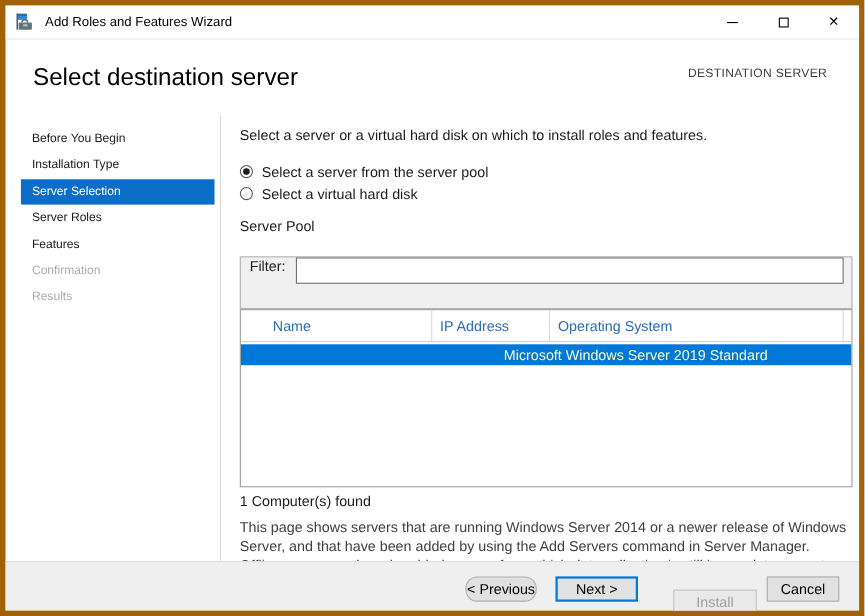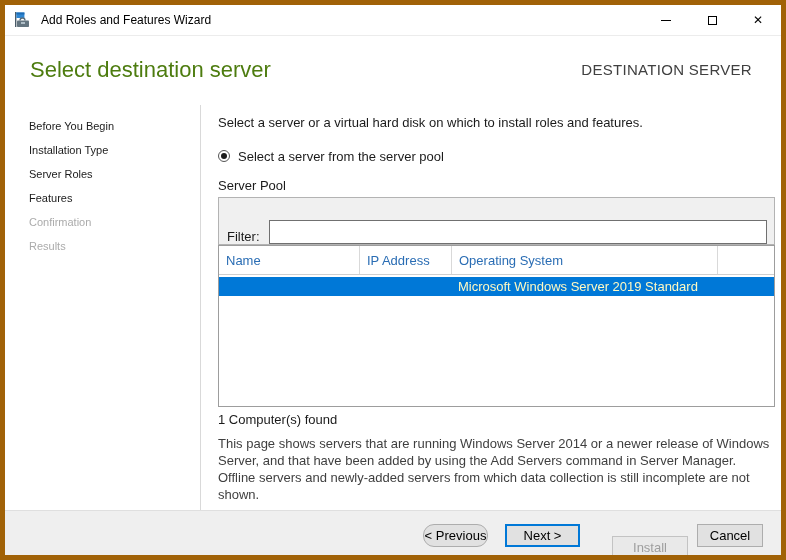--- a/index.html
+++ b/index.html
@@ -12,41 +12,41 @@
   
   .titlebar { height:31px; display:flex; align-items:center; background:#fff; border-bottom:1px solid #ececec; }
   .titlebar-icon { width:18px; height:16px; margin-left:9px; flex:0 0 auto; }
   .titlebar-title { margin-left:9px; font-size:12px; color:#000; white-space:nowrap; }
   .controls { margin-left:auto; display:flex; height:100%; }
   .ctrl { width:46px; height:100%; display:flex; align-items:center; justify-content:center; cursor:default; }
   .min-glyph { width:10px; height:1px; background:#000; }
   .max-glyph { width:9px; height:9px; border:1px solid #000; }
   .close-glyph { font-size:12px; color:#000; line-height:1; }
   
-  .page-title { position:absolute; left:25px; top:52px; margin:0; font-size:22px; font-weight:300; color:#4d7c0f; }
-  .dest-label { position:absolute; right:29px; top:56px; font-size:15px; color:#404040; letter-spacing:.3px; }
+  .page-title { position:absolute; left:25px; top:52px; margin:0; font-size:22px; font-weight:300; color:#000000; }
+  .dest-label { position:absolute; right:29px; top:56px; font-size:11px; color:#404040; letter-spacing:.3px; }
   
   .sidebar { position:absolute; left:0; top:100px; bottom:45px; width:196px; border-right:1px solid #d9d9d9; padding-top:10px; }
   .nav-item { height:23px; line-height:23px; font-size:11px; margin:0 5px 1px 14px; padding-left:10px; color:#1b1b1b; cursor:default; white-space:nowrap; }
   .nav-item.selected { background:#0a6dc8; color:#fff; }
   .nav-item.disabled { color:#ababab; }
   
   .content { position:absolute; left:213px; top:100px; width:557px; }
   .instruction { margin:10px 0 0 0; font-size:13px; }
   .radio-group { margin-top:16px; }
   .radio-row { display:flex; align-items:center; height:20px; font-size:13px; cursor:default; }
   .radio-circle { width:12px; height:12px; border:1px solid #555; border-radius:50%; margin-right:8px; background:#fff; position:relative; flex:0 0 auto; }
   .radio-circle.checked::after { content:""; position:absolute; top:2px; left:2px; right:2px; bottom:2px; background:#1b1b1b; border-radius:50%; }
   .pool-label { margin-top:12px; font-size:13px; }
-  .filter-panel { margin-top:4px; height:48px; border:1px solid #b3b3b3; background:#f0f0f0; display:flex; align-items:flex-end; }
+  .filter-panel { margin-top:20px; height:48px; border:1px solid #b3b3b3; background:#f0f0f0; display:flex; align-items:flex-start; }
   .filter-label { margin-left:8px; font-size:13px; }
   .filter-input { margin-left:9px; margin-right:7px; flex:1; height:24px; border:1px solid #707070; background:#fff; font-size:13px; padding:0 4px; font-family:"Liberation Sans", sans-serif; outline:none; }
   .server-table { height:162px; border:1px solid #9d9d9d; border-top:1px solid #9d9d9d; background:#fff; margin-top:0; overflow:hidden; }
   .thead { display:flex; height:29px; border-bottom:1px solid #cfcfcf; font-size:13px; color:#2a6db4; }
-  .th { display:flex; align-items:center; padding-left:7px; height:100%; cursor:default; }
+  .th { display:flex; align-items:center; padding-left:7px; height:100%; cursor:default;margin-left:22px; }
   .th-name { width:140px; }
   .th-ip { width:92px; border-left:1px solid #d9d9d9; }
   .th-os { width:266px; border-left:1px solid #d9d9d9; }
   .th-extra { flex:1; border-left:1px solid #d9d9d9; }
   .trow { display:flex; height:19px; margin-top:2px; align-items:center; font-size:13px; }
   .trow.selected { background:#0078d7; color:#fef9c3; }
   .cell { padding-left:7px; white-space:nowrap; overflow:hidden; }
   .cell-name { width:140px; }
   .cell-ip { width:92px; }
   .cell-os { width:300px; }
@@ -88,33 +88,38 @@
         </div>
     </div>
   </div>
 
   <h1 class="page-title">Select destination server</h1>
   <div class="dest-label">DESTINATION SERVER</div>
 
   <div class="sidebar">
     <div class="nav-item">Before You Begin</div>
     <div class="nav-item">Installation Type</div>
+    <div class="nav-item selected">Server Selection</div>
     <div class="nav-item">Server Roles</div>
     <div class="nav-item">Features</div>
     <div class="nav-item disabled">Confirmation</div>
     <div class="nav-item disabled">Results</div>
   </div>
 
   <div class="content">
     <p class="instruction">Select a server or a virtual hard disk on which to install roles and features.</p>
 
     <div class="radio-group">
       <div class="radio-row">
         <span class="radio-circle checked"></span>
         <span>Select a server from the server pool</span>
+      </div>
+      <div class="radio-row">
+        <span class="radio-circle"></span>
+        <span>Select a virtual hard disk</span>
       </div>
     </div>
 
     <div class="pool-label">Server Pool</div>
 
     <div class="filter-panel">
       <span class="filter-label">Filter:</span>
       <input class="filter-input" type="text" value="" style="">
     </div>
 

